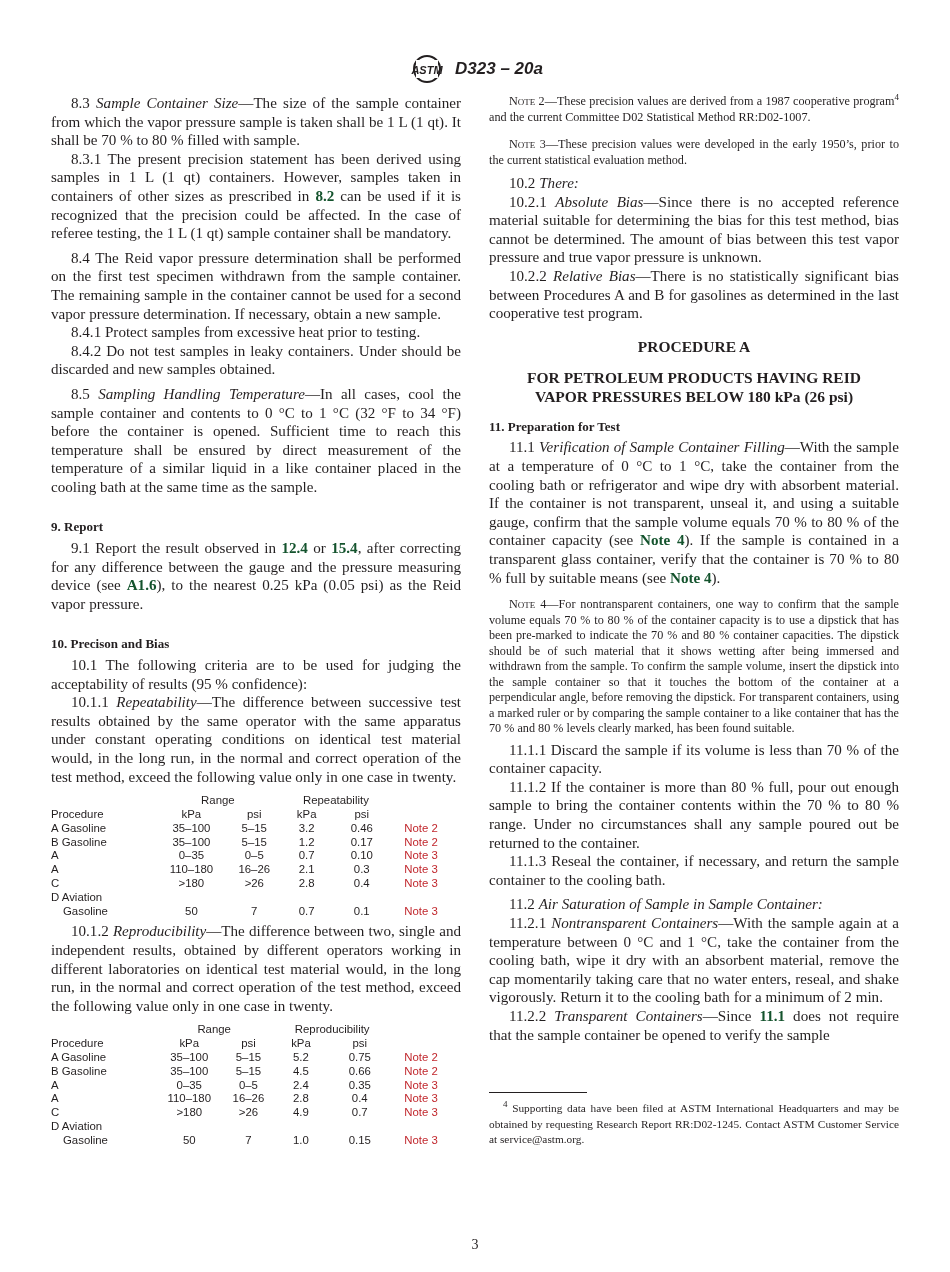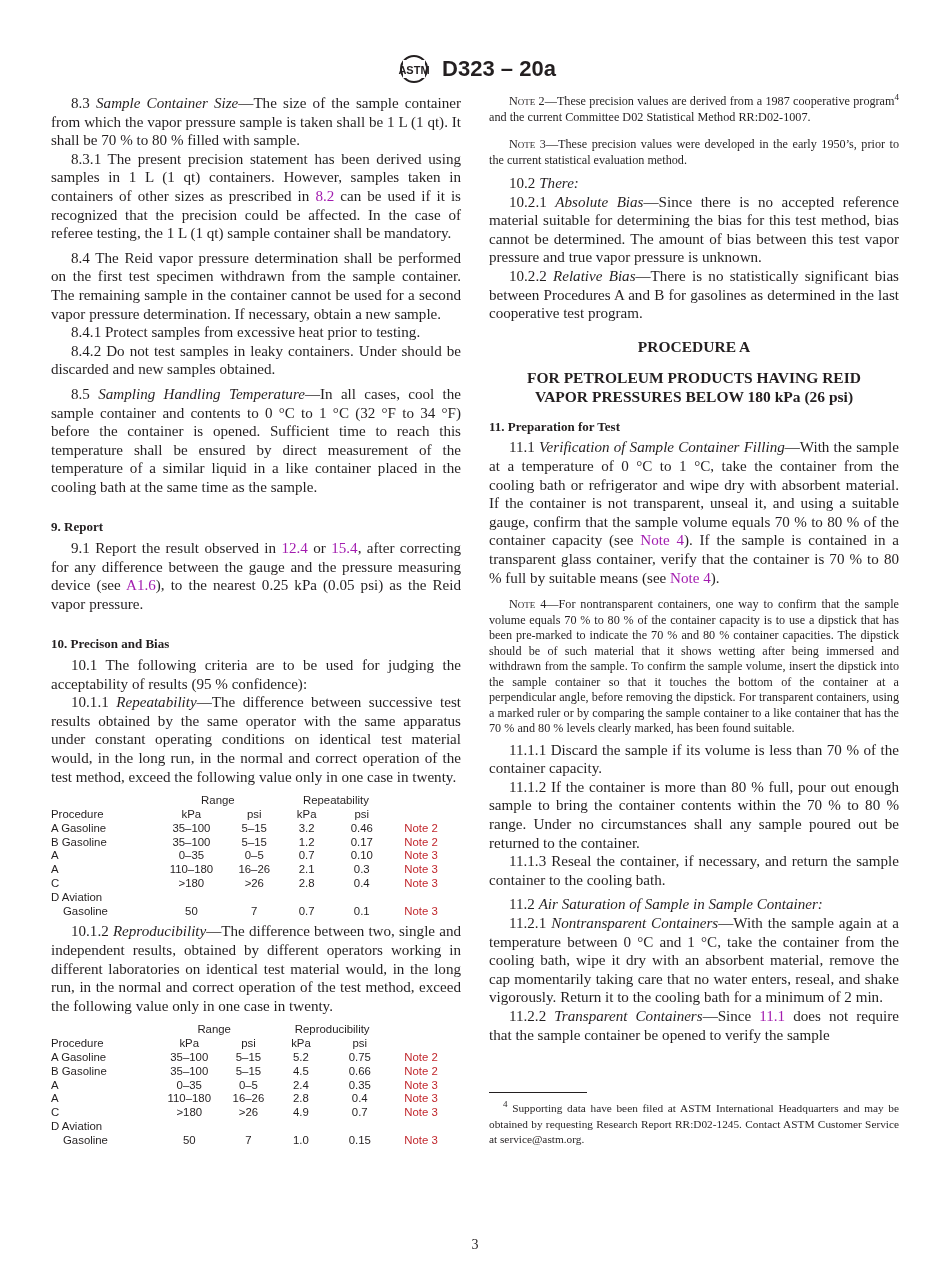--- a/index.html
+++ b/index.html
@@ -1,28 +1,28 @@
 <!DOCTYPE html>
 <html><head>
 <meta charset="utf-8">
 <style>
   html, body { margin:0; padding:0; background:#ffffff; }
   body { width:950px; height:1272px; position:relative; overflow:hidden;
          font-family:"Liberation Serif", "DejaVu Serif", serif; color:#231f20; }
-  .header { position:absolute; top:54px; left:0; width:950px; text-align:center; }
+  .header { position:absolute; top:54px; left:0; width:950px; text-align:center;font-style:italic; }
   .header .logo { display:inline-block; vertical-align:middle; width:40px; height:30px; }
   .header .code { display:inline-block; vertical-align:middle; font-family:"Liberation Sans", sans-serif;
-                  font-weight:bold; font-size:22px; margin-left:4px; }
+                  font-weight:bold; font-size:17px; margin-left:4px; }
   .col { position:absolute; top:94px; font-size:15.1px; line-height:18.6px; text-align:justify; }
   .col.left { left:51px; width:410px; }
   .col.right { left:489px; width:410px; }
   p { margin:0; text-indent:20px; }
   p.sp { margin-top:6px; }
   .i { font-style:italic; }
-  a, .lnk { color:#a21caf; text-decoration:none; }
+  a, .lnk { color:#14532d; text-decoration:none;font-weight:bold; }
   h3 { font-size:13px; font-weight:bold; margin:22px 0 2px 0; }
   .note { font-size:12.2px; line-height:15.5px; text-indent:20px; text-align:justify; margin:0; }
   .sc { font-variant:small-caps; }
   .center-h { text-align:center; font-weight:bold; font-size:15.5px; line-height:19px; margin:20px 0 0 0; }
   table.prec { font-family:"Liberation Sans", sans-serif; font-size:11.4px; border-collapse:collapse;
                width:400px; margin:8px 0 4px 0; }
   table.prec td { padding:0; line-height:13.8px; text-align:center; white-space:nowrap; }
   table.prec td.proc { text-align:left; width:92px; }
   table.prec td.note-ref { color:#c1272d; width:60px; }
   table.prec td.indent { padding-left:12px; }

